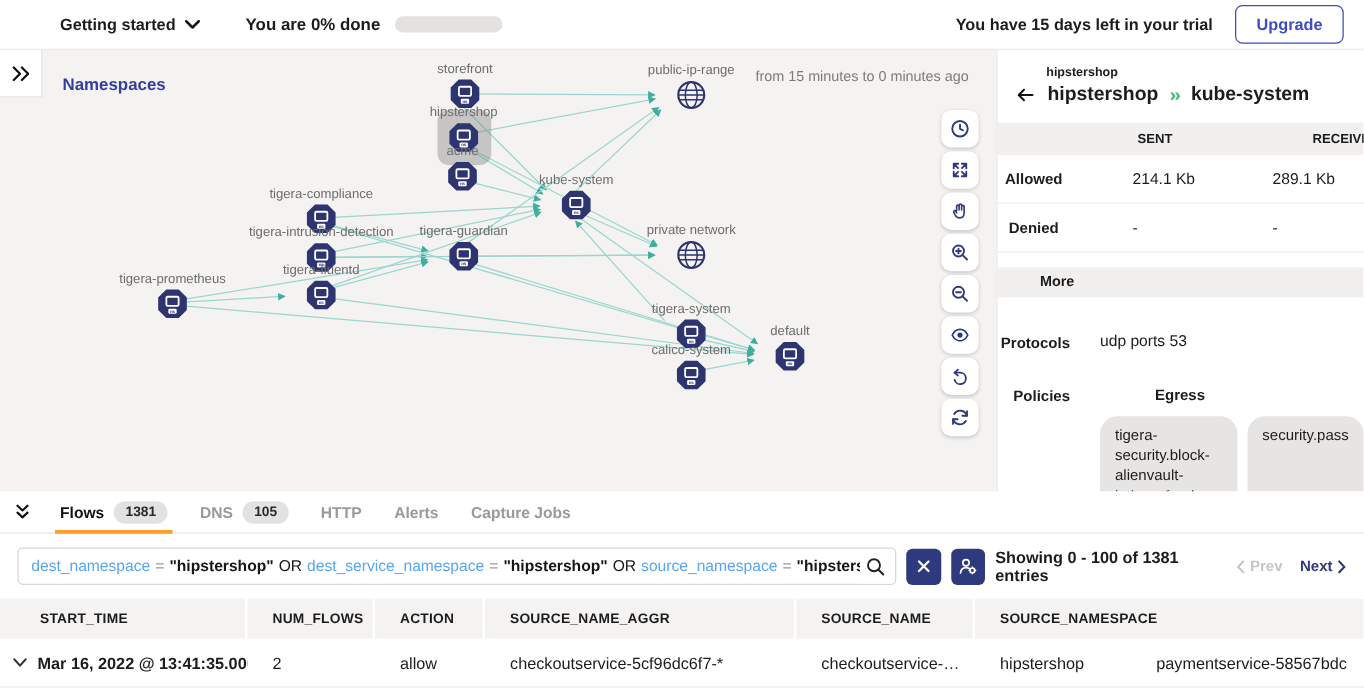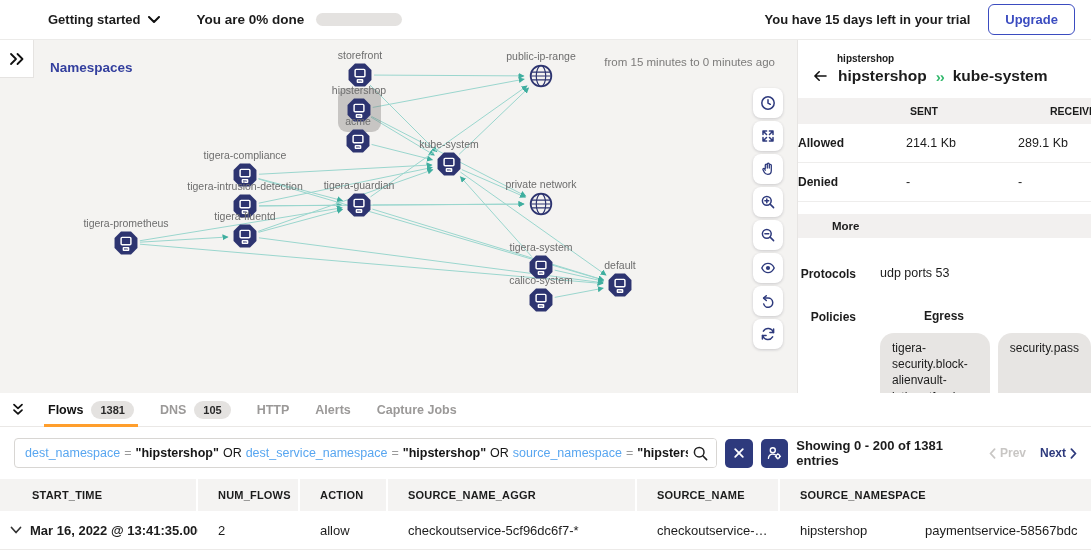--- a/index.html
+++ b/index.html
@@ -18,21 +18,21 @@
   .pfill { height: 100%; background: #35b96e; }
   .tright { margin-left: auto; display: flex; align-items: center; gap: 18px; }
   .trial { font-weight: bold; font-size: 13px; }
   .upgrade { font-family: "Liberation Sans", sans-serif; background: #fff; color: #3b4cc0;
     border: 1px solid #3b4cc0; border-radius: 6px; padding: 7px 16px; font-size: 13px; font-weight: bold; cursor: pointer; }
 
   
   .main { display: flex; height: 353px; }
   .graph-panel { width: 797px; flex: none; position: relative; background: #f4f3f1; overflow: hidden; }
   .edges { position: absolute; left: 0; top: 0; }
-  .nodes-layer { position: absolute; left: 0; top: 0; width: 797px; height: 353px; }
+  .nodes-layer { position: absolute; left: 12px; top: 0; width: 797px; height: 353px; }
   .gnode { position: absolute; cursor: pointer; }
   .gnode-icon { position: absolute; left: 0; top: 0; transform: translate(-50%,-50%); }
   .gnode-label { position: absolute; left: 0; top: -26px; transform: translate(-50%,0);
     font-size: 10.5px; color: #6d6d6d; white-space: nowrap; }
   .gnode.selected::before { content: ""; position: absolute; left: -21.5px; top: -22px;
     width: 43px; height: 44px; background: rgba(125,123,121,.38); border-radius: 9px; }
   .corner-tab { position: absolute; left: 0; top: 0; width: 34px; height: 38px; background: #fff;
     border-right: 1px solid #e5e3e1; border-bottom: 1px solid #e5e3e1;
     display: flex; align-items: center; justify-content: center; cursor: pointer; }
   .gtitle { position: absolute; left: 50px; top: 20px; color: #333f9e; font-weight: bold; font-size: 13.5px; }
@@ -44,21 +44,21 @@
   
   .detail { flex: 1; background: #fff; border-left: 1px solid #e7e5e3; overflow: hidden; }
   .dp-context { font-size: 10px; font-weight: bold; margin: 13px 0 3px 39px; }
   .dp-titlerow { display: flex; align-items: center; padding-left: 14px; gap: 9px; }
   .dp-title { font-size: 15.5px; font-weight: bold; }
   .dp-chev { color: #35b96e; font-weight: bold; font-size: 15px; letter-spacing: -1px; }
   .dp-statshead, .dp-row { display: grid; grid-template-columns: 108px 112px 1fr; align-items: center; }
   .dp-statshead { background: #f2f0ef; height: 26px; margin-top: 13px; font-size: 10.5px; font-weight: bold; }
   .dp-statshead .c2 { padding-left: 4px; } .dp-statshead .c3 { padding-left: 3px; margin-left: 29px; }
   .dp-row { height: 39px; border-bottom: 1px solid #eeedec; font-size: 12.5px; }
-  .dp-row-label { text-align: left; padding-right: 50px; font-weight: bold; font-size: 12px; }
+  .dp-row-label { text-align: center; padding-right: 50px; font-weight: bold; font-size: 12px; }
   .dp-more { background: #f2f0ef; height: 24px; line-height: 24px; margin-top: 12px; padding-left: 34px;
     font-size: 11.5px; font-weight: bold; }
   .dp-kv { display: grid; grid-template-columns: 58px 1fr; margin-top: 28px; }
   .dp-kv-label { text-align: right; font-weight: bold; font-size: 12px; padding-top: 1px; }
   .dp-kv-value { padding-left: 24px; font-size: 12.5px; }
   .egress { font-weight: bold; font-size: 12px; padding-left: 44px; }
   .pills { display: flex; flex-direction: row; gap: 8px; margin-top: 10px; }
   .pill { background: #e7e5e3; border-radius: 14px; padding: 7px 12px; font-size: 12px;
     width: fit-content; max-width: 196px; line-height: 1.35; cursor: pointer; }
 
@@ -491,21 +491,21 @@
         <span>
             <svg width="16" height="16" viewBox="0 0 16 16">
               <circle cx="6.8" cy="5.2" r="2.5" fill="none" stroke="#fff" stroke-width="1.4"></circle>
               <path d="M2.4 13.4c.3-2.8 2.2-4.3 4.4-4.3.9 0 1.8.2 2.5.7" fill="none" stroke="#fff" stroke-width="1.4" stroke-linecap="round"></path>
               <circle cx="11.9" cy="11.3" r="1.9" fill="none" stroke="#fff" stroke-width="1.3"></circle>
               <path d="M11.9 8.6v1M11.9 13v1M9.3 11.3h1M13.5 11.3h1" stroke="#fff" stroke-width="1.2" stroke-linecap="round"></path>
             </svg>
           </span>
       </button>
       <div class="paging">
-        <span class="showing">Showing 0 - 200 of 1381 entries</span>
+        <span class="showing">Showing 0 - 100 of 1381 entries</span>
         <span class="pgprev">
           <span>
               <svg width="7" height="11" viewBox="0 0 7 11">
                 <path d="M5.6 1.2 1.6 5.5l4 4.3" fill="none" stroke="#c8c6c4" stroke-width="1.7" stroke-linecap="round"></path>
               </svg>
             </span>
           <span>Prev</span>
         </span>
         <span class="pgnext">
           <span>Next</span>

